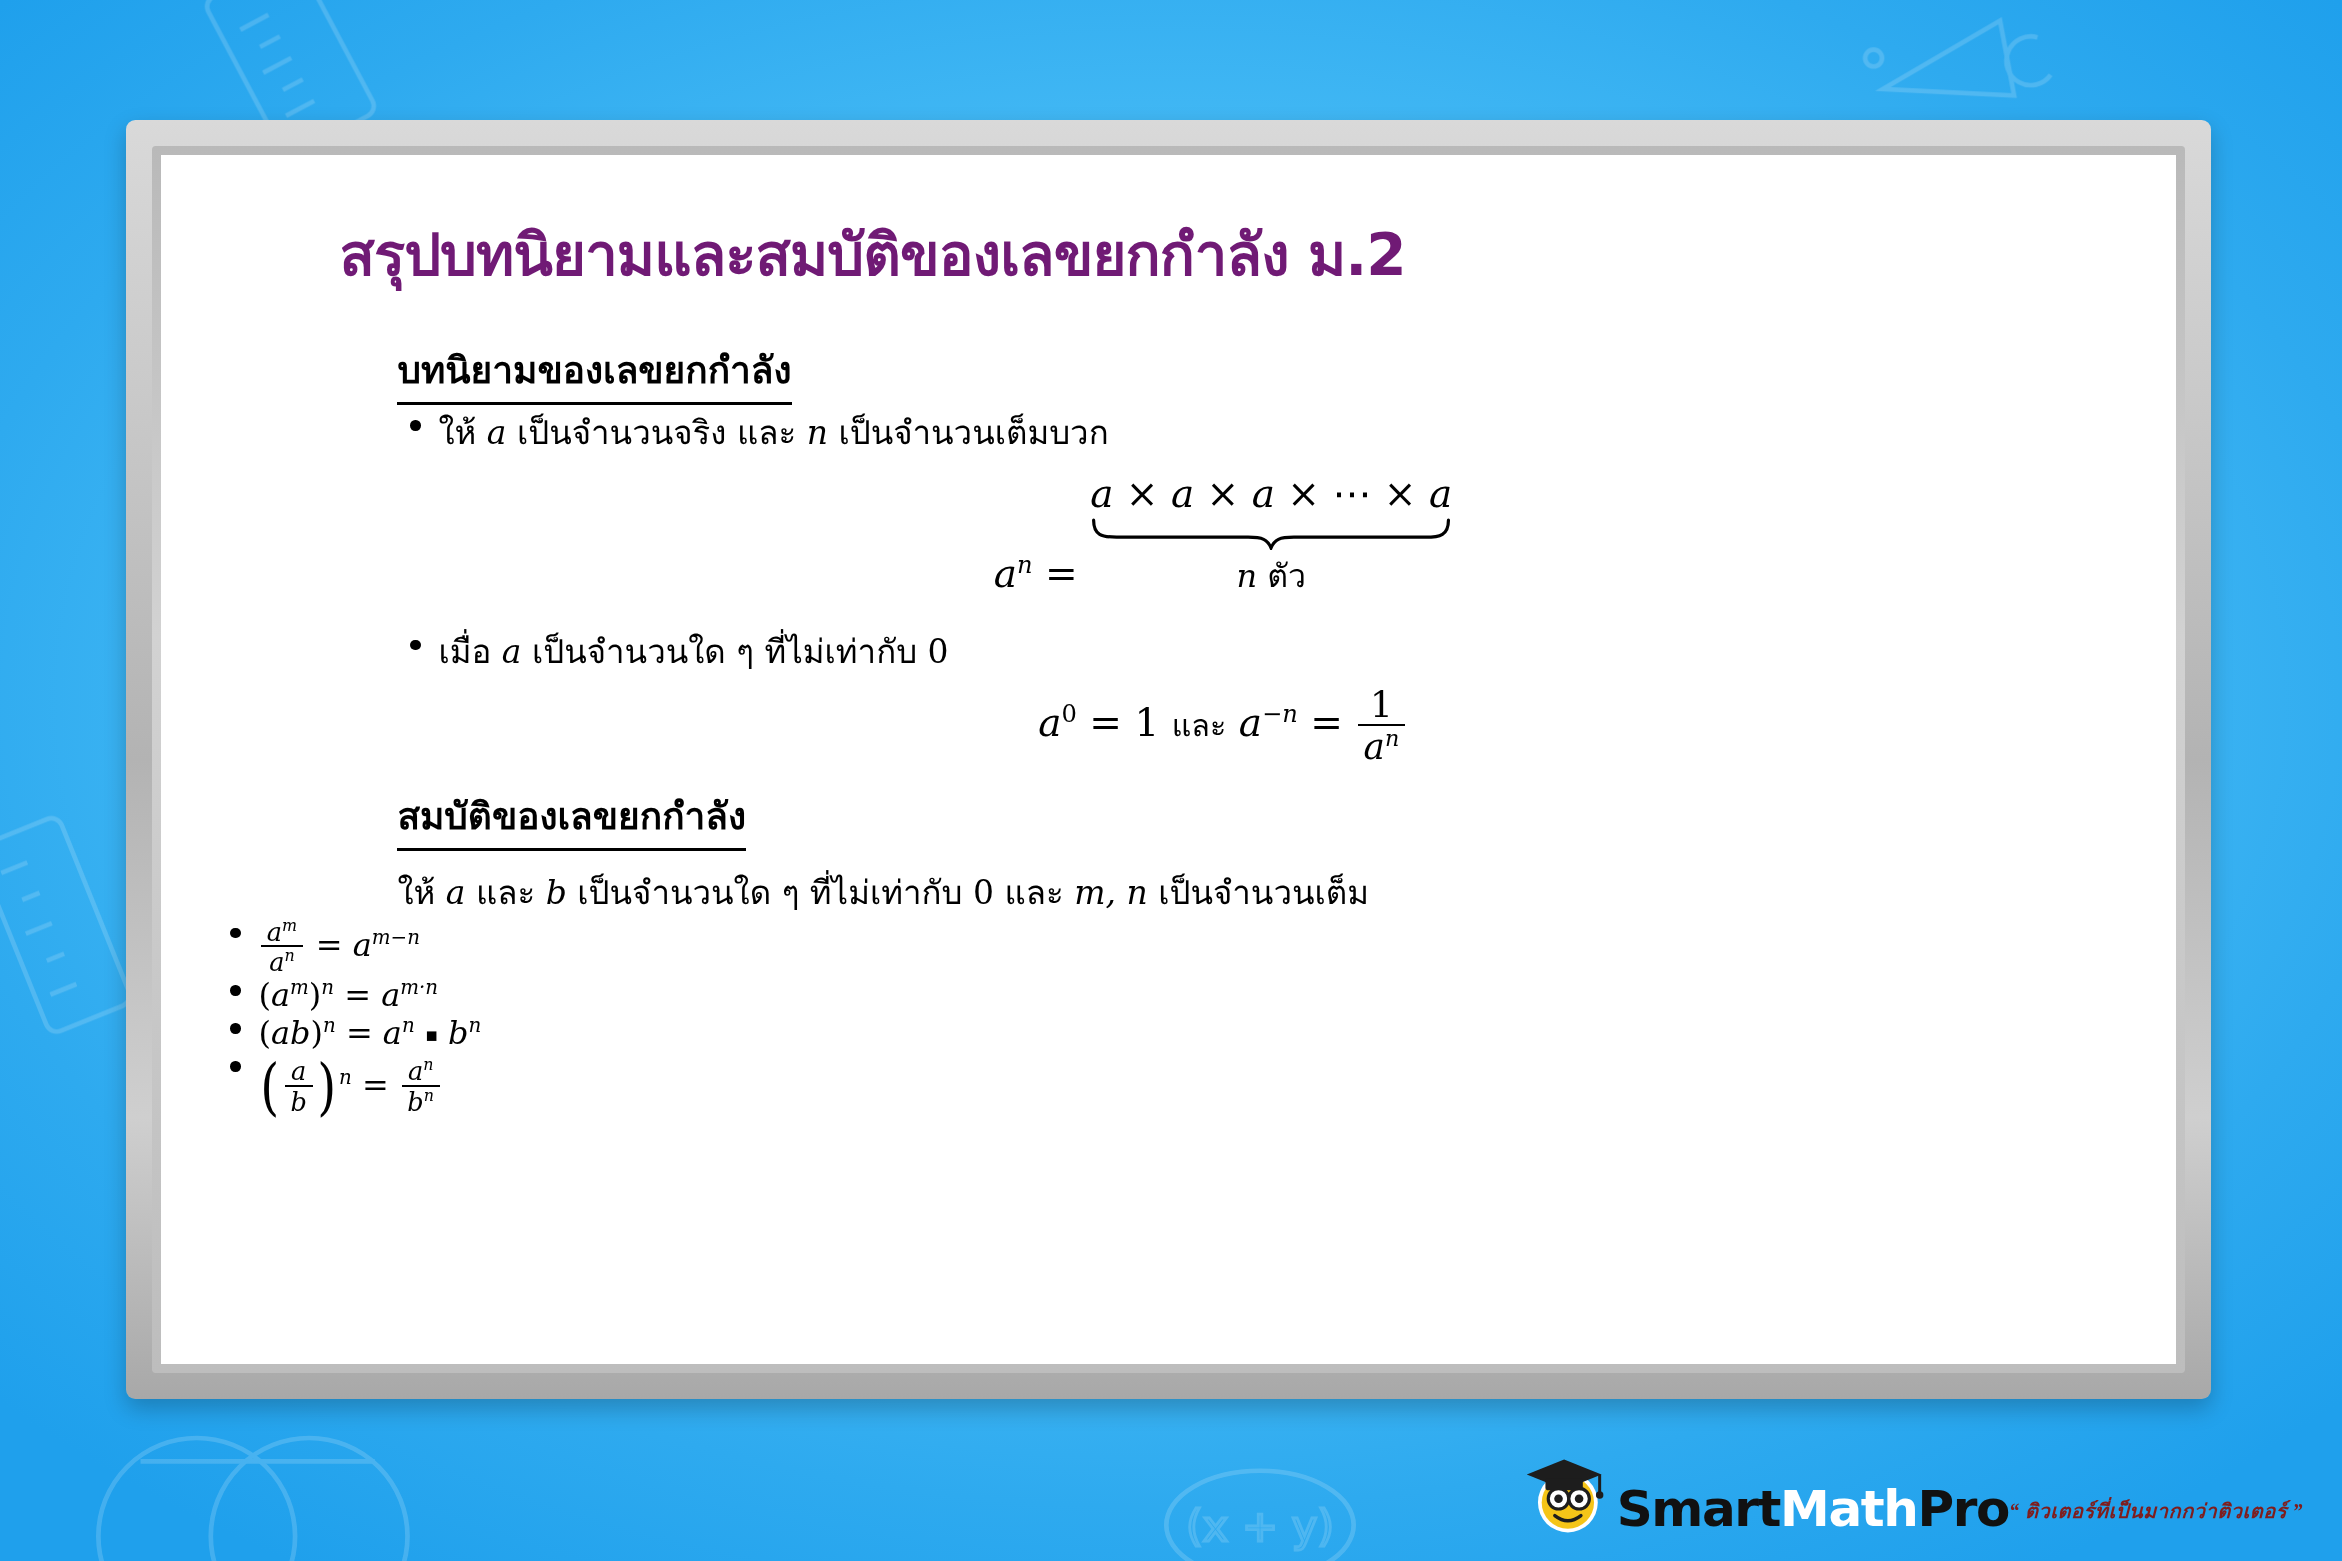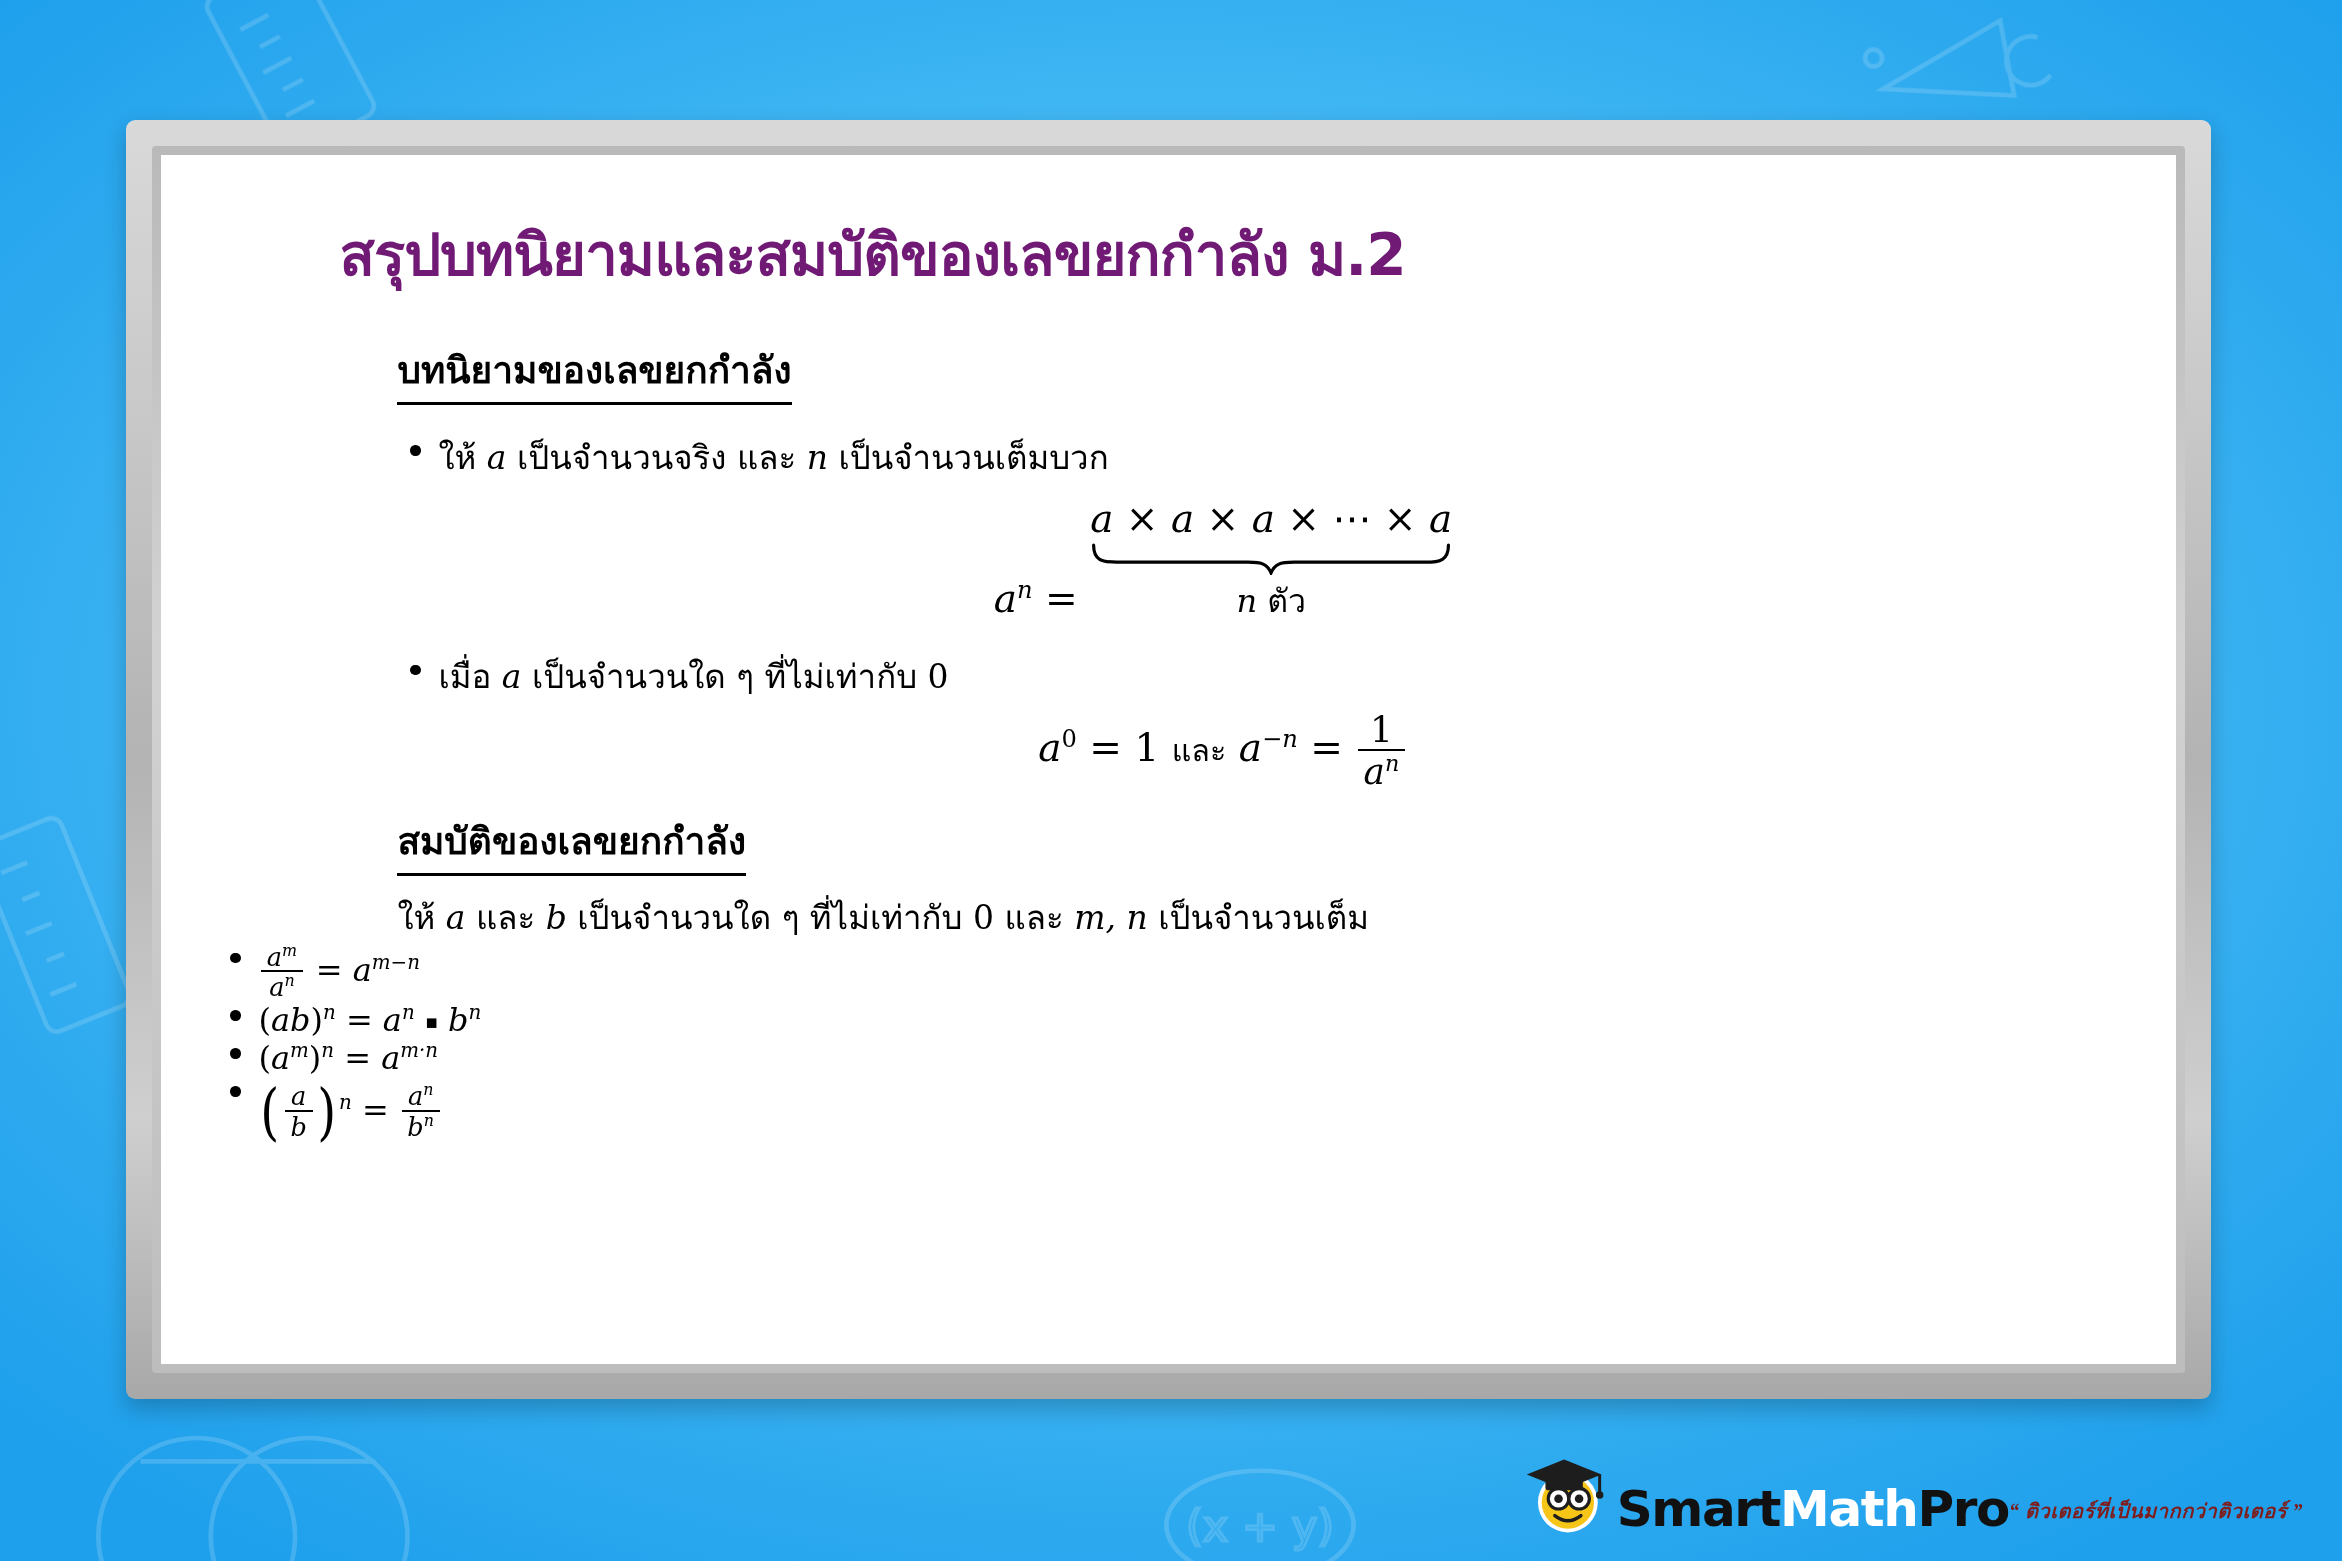--- a/index.html
+++ b/index.html
@@ -174,21 +174,21 @@
   <div id="board-frame-inner">
     <div id="board">
       <div id="content">
 
         <div class="title">สรุปบทนิยามและสมบัติของเลขยกกำลัง ม.2</div>
 
         <div class="head-gap-1">
           <div class="section-head">บทนิยามของเลขยกกำลัง</div>
         </div>
 
-        <ul class="bullets" style="margin-top:31px;margin-left:180px;">
+        <ul class="bullets" style="margin-top:6px;margin-left:180px;">
 
           <li>
             <div class="b-text">
               <span>ให้</span>
               <span class="mi">a</span>
               <span>เป็นจำนวนจริง และ</span>
               <span class="mi">n</span>
               <span>เป็นจำนวนเต็มบวก</span>
             </div>
 
@@ -266,33 +266,33 @@
                 <span class="num"><span class="mi">a</span><sup class="ex">m</sup></span>
                 <span class="den"><span class="mi">a</span><sup class="ex">n</sup></span>
               </span>
               <span class="mop">=</span>
               <span class="mi">a</span><sup class="ex">m−n</sup>
             </span>
           </li>
 
           <li>
             <span class="prop-eq">
+              <span class="mop">(</span><span class="mi">a</span><sup class="ex">m</sup><span class="mop">)</span><sup class="ex">n</sup>
+              <span class="mop">=</span>
+              <span class="mi">a</span><sup class="ex">m·n</sup>
+            </span>
+          </li>
+
+          <li>
+            <span class="prop-eq">
               <span class="mop">(</span><span class="mi">ab</span><span class="mop">)</span><sup class="ex">n</sup>
               <span class="mop">=</span>
               <span class="mi">a</span><sup class="ex">n</sup>
               <span class="mop" style="font-size:.6em;vertical-align:.18em;">▪</span>
               <span class="mi">b</span><sup class="ex">n</sup>
-            </span>
-          </li>
-
-          <li>
-            <span class="prop-eq">
-              <span class="mop">(</span><span class="mi">a</span><sup class="ex">m</sup><span class="mop">)</span><sup class="ex">n</sup>
-              <span class="mop">=</span>
-              <span class="mi">a</span><sup class="ex">m·n</sup>
             </span>
           </li>
 
           <li>
             <span class="prop-eq">
               <span class="paren-big">(</span><span class="frac" style="font-size:.80em;">
                 <span class="num mi">a</span>
                 <span class="den mi">b</span>
               </span><span class="paren-big">)</span><sup class="ex">n</sup>
               <span class="mop">=</span>

